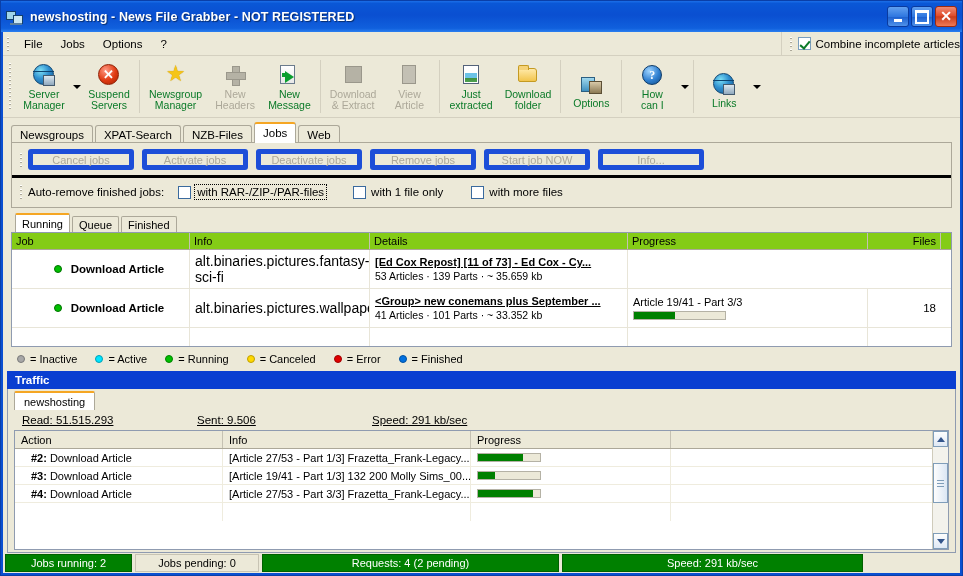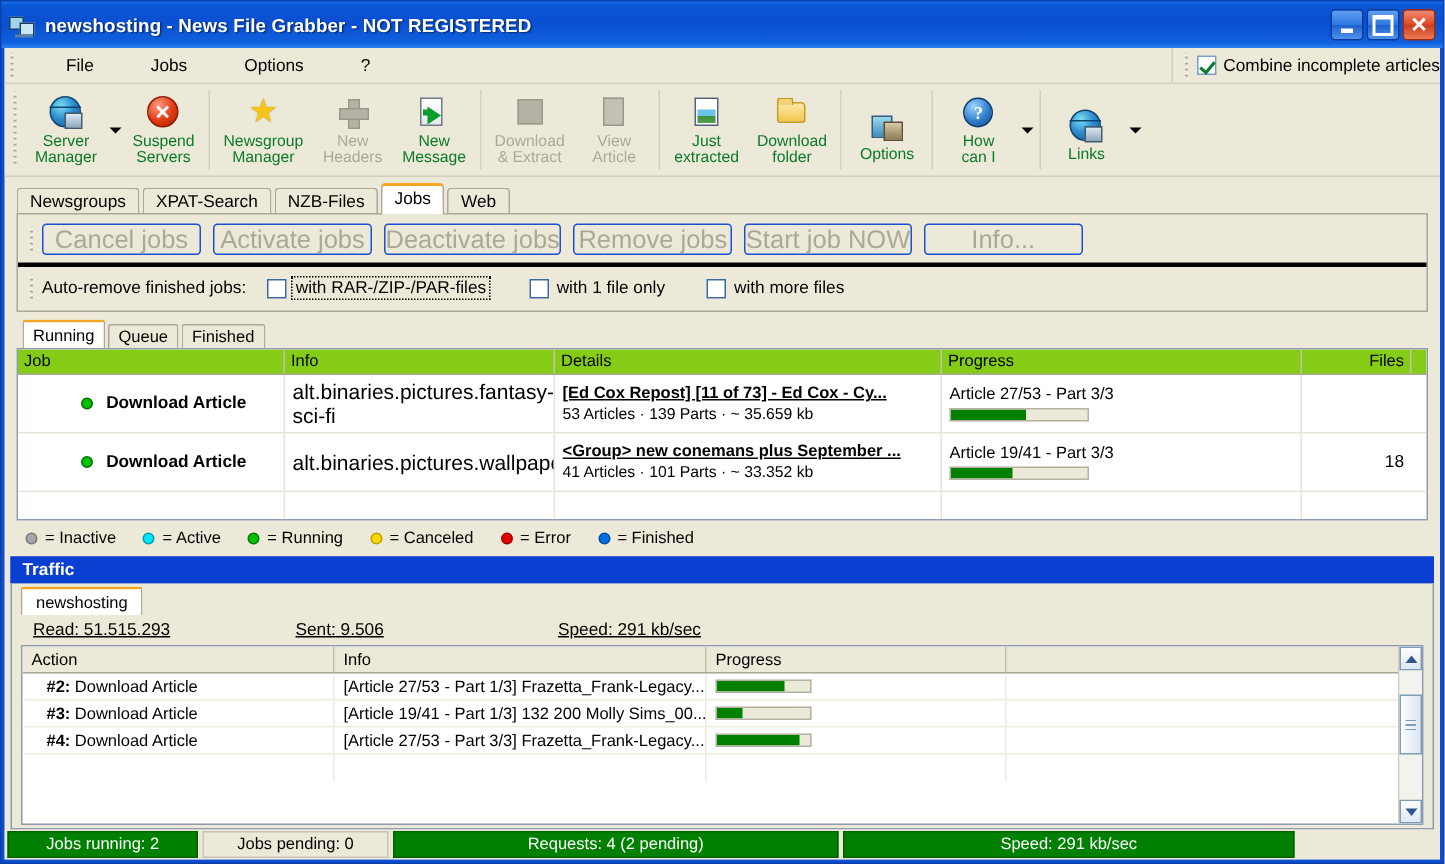--- a/index.html
+++ b/index.html
@@ -77,21 +77,20 @@
     display:flex; flex-direction:column;
     overflow:hidden;
   }
 
   
   .menurow {
     height:24px; display:flex; align-items:center;
     border-bottom:1px solid #d4d0c0;
     background:#ece9d8;
     flex:0 0 auto;
-    gap:20px;
   }
   .gripper {
     width:7px; height:18px; margin:0 3px 0 2px;
     background-image: repeating-linear-gradient(180deg,#fff 0 1px,#aca899 1px 2px,transparent 2px 4px);
     background-size:2px 4px; background-repeat:repeat-y;
     background-position:2px 2px;
     flex:0 0 auto;
   }
   .menuitem { padding:3px 9px; font-size:11.5px; color:#000; cursor:default; }
   .menu-right {
@@ -231,22 +230,22 @@
   }
   .tabpanel {
     background:#ece9d8; border:1px solid #aca899;
     margin:0 8px; flex:0 0 auto; position:relative; z-index:1;
     margin-top:-1px;
   }
 
   .btnrow { display:flex; align-items:center; padding:6px 4px 5px; }
   .jbtn {
     height:21px; min-width:106px; margin-right:8px;
-    background:#ece9d8; border:1px solid #1d4ed8;
-    border-radius:3px; font-size:17px; color:#aca899;
+    background:#ece9d8; border:5px solid #1d4ed8;
+    border-radius:3px; font-size:11px; color:#aca899;
     display:flex; align-items:center; justify-content:center;
     cursor:default;
   }
   .autorow {
     display:flex; align-items:center; padding:5px 4px 6px;
     border-top:3px solid #000000;
   }
   .autolabel { font-size:11.5px; margin-right:14px; }
   .chkwrap { display:flex; align-items:center; margin-right:28px; font-size:11.5px; cursor:pointer; }
   .chkwrap .chk { border:1px solid #3a6a9e; }
@@ -562,26 +561,20 @@
           <div class="gc job-cell" style="width:178px">
             <span class="dot running"></span>
             <span class="job-name">Download Article</span>
           </div>
           <div class="gc" style="width:180px">
             <span class="info-text">alt.binaries.pictures.fantasy-sci-fi</span>
           </div>
           <div class="gc" style="width:258px">
             <span class="det-title">[Ed Cox Repost] [11 of 73] - Ed Cox - Cy...</span>
             <span class="det-sub">53 Articles · 139 Parts · ~ 35.659 kb</span>
-          </div>
-          <div class="gc" style="width:240px">
-            <span class="prog-label">Article 27/53 - Part 3/3</span>
-            <span class="pbar">
-                <i style="width: 55%;"></i>
-              </span>
           </div>
         </div>
 
         <div class="grow">
           <div class="gc job-cell" style="width:178px">
             <span class="dot running"></span>
             <span class="job-name">Download Article</span>
           </div>
           <div class="gc" style="width:180px">
             <span class="info-text">alt.binaries.pictures.wallpaper</span>

